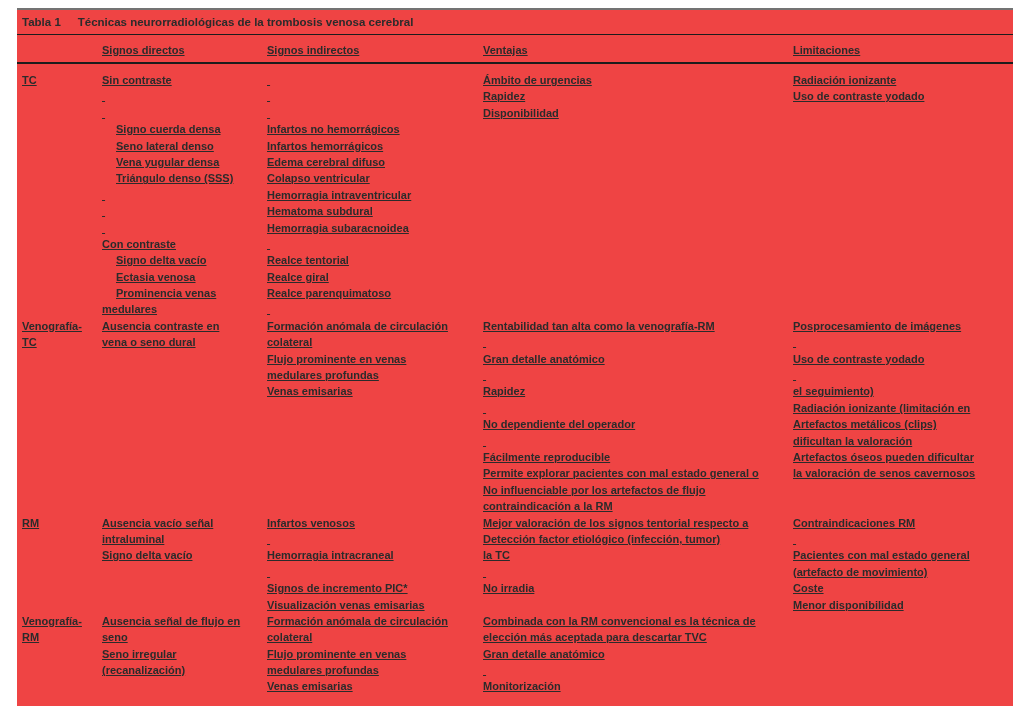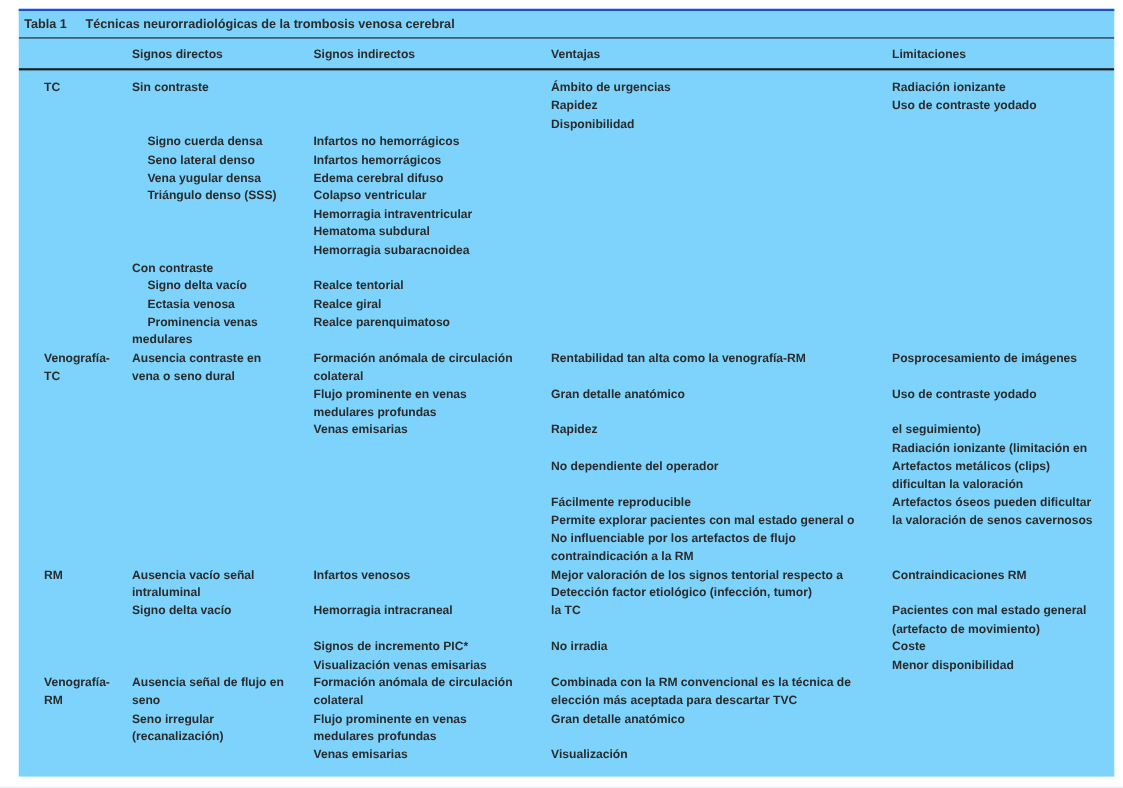--- a/index.html
+++ b/index.html
@@ -10,40 +10,41 @@
     background: #ffffff;
     overflow: hidden;
     font-family: "Liberation Sans", sans-serif;
   }
   .tbl {
     position: absolute;
     left: 17px;
     top: 8px;
     width: 996px;
     height: 698px;
-    background: #7dd3fc;
-    border-top: 2px solid #1d4ed8;
+    background: #ef4444;
+    border-top: 2px solid #737373;
     box-sizing: border-box;
     color: #2b2b2b;
     font-size: 11px;
     font-weight: 700;
     overflow: hidden;
   }
   .title-row {
     height: 25px;
     padding: 6px 0 0 5px;
     border-bottom: 1.5px solid #1c1c1c;
     box-sizing: border-box;
     font-size: 11.5px;
   }
   .title-caption { margin-left: 17px; }
   .grid {
     display: grid;
     grid-template-columns: 80px 165px 216px 310px 1fr;
-    padding-left: 23px;
+    padding-left: 5px;
+    text-decoration: underline;
   }
   .header-row {
     height: 29px;
     padding-top: 9px;
     border-bottom: 2px solid #1c1c1c;
     box-sizing: border-box;
   }
   .tbody { padding-top: 8px; }
   .cell { overflow: visible; }
   .line {
@@ -212,20 +213,20 @@
             <div class="line">colateral</div>
             <div class="line">Flujo prominente en venas</div>
             <div class="line">medulares profundas</div>
             <div class="line">Venas emisarias</div>
           </div>
           <div class="cell">
             <div class="line">Combinada con la RM convencional es la técnica de</div>
             <div class="line">elección más aceptada para descartar TVC</div>
             <div class="line">Gran detalle anatómico</div>
             <div class="line">&nbsp;</div>
-            <div class="line">Visualización</div>
+            <div class="line">Monitorización</div>
           </div>
           <div class="cell"></div>
         </div>
       </div>
 
   </div>
 </div>
 
 </body></html>

